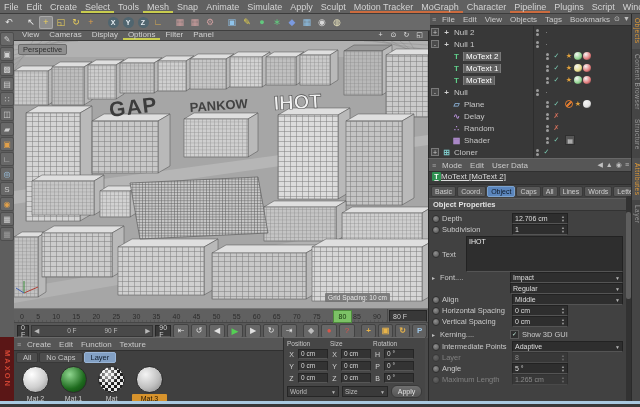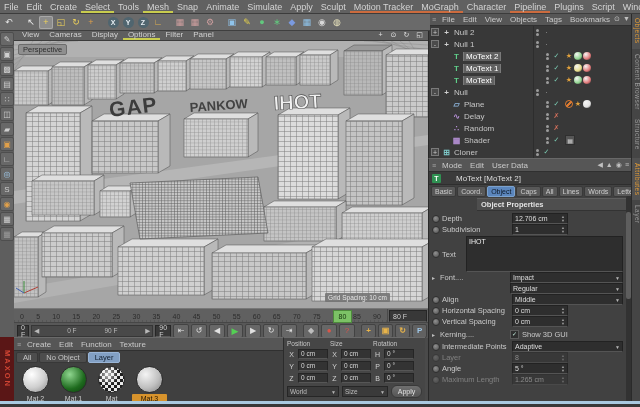--- a/index.html
+++ b/index.html
@@ -69,26 +69,26 @@
   .tag.noentry{border:1.5px solid #dd7a30;border-radius:50%;width:6px;height:6px;background:linear-gradient(135deg,transparent 40%,#dd7a30 40%,#dd7a30 60%,transparent 60%);}
   .tag.shader{color:#cfcfcf;background:#565656;border:1px solid #2f2f2f;font-size:6px;width:8px;height:8px;}
   
   .vtabs{position:absolute;width:9px;background:#454545;border-left:1px solid #2a2a2a;display:flex;flex-direction:column;}
   #om-vtabs{left:631px;top:13px;height:145px;}
   #attr-vtabs{left:631px;top:158px;height:246px;}
   .vtab{writing-mode:vertical-rl;font-size:6.5px;color:#9a9a9a;padding:5px 0;width:9px;text-align:left;letter-spacing:.5px;white-space:nowrap;}
   .vtab.active{color:#e39b35;background:#515151;}
   
   #attr{position:absolute;left:428px;top:158px;width:203px;height:246px;background:#414141;border-left:1px solid #292929;border-top:1px solid #686868;}
-  #attr-title{height:12px;display:flex;align-items:center;font-size:8px;color:#ddd;padding-left:3px;gap:15px;background:#3b3b3b;border-bottom:1px solid #2e2e2e;}
+  #attr-title{height:12px;display:flex;font-size:8px;color:#ddd;padding-left:3px;gap:0;background:#3b3b3b;border-bottom:1px solid #2e2e2e;text-decoration:underline;}
   .t-badge{width:9px;height:9px;background:#2f9152;color:#fff;font-size:7px;font-weight:bold;display:flex;align-items:center;justify-content:center;border-radius:1px;}
   #attr-tabrow{display:flex;gap:1px;padding:1px 2px;height:11px;background:#414141;}
   .atab{padding:0 3px;font-size:7px;line-height:9px;background:#585858;border:1px solid #393939;border-radius:2px;color:#ccc;white-space:nowrap;}
   .atab.active{background:#5b86bd;color:#0c1827;border-color:#7ba2ce;}
-  #attr-section{height:11px;background:#4e4e4e;border-top:1px solid #5e5e5e;border-bottom:1px solid #333;font-size:7.5px;font-weight:bold;color:#e2e2e2;padding-left:4px;line-height:11px;margin-left:48px;}
+  #attr-section{height:11px;background:#4e4e4e;border-top:1px solid #5e5e5e;border-bottom:1px solid #333;font-size:7.5px;font-weight:bold;color:#e2e2e2;padding-left:4px;line-height:11px;}
   #attr-rows{padding:2px 9px 0 3px;position:relative;}
   .arow{display:flex;align-items:center;height:11px;font-size:7.5px;color:#c9c9c9;}
   .arow.tall{height:36px;align-items:center;padding-top:1px;}
   .kdot{width:6px;height:6px;border-radius:50%;background:radial-gradient(circle at 40% 35%,#909090,#4e4e4e);border:1px solid #303030;margin-right:2px;flex:0 0 6px;box-sizing:content-box;}
   .kspace{width:8px;flex:0 0 8px;}
   .kexp{width:8px;flex:0 0 8px;font-size:6px;color:#bbb;}
   .alabel{width:70px;flex:0 0 70px;white-space:nowrap;overflow:hidden;}
   .alabel.short{width:24px;flex:0 0 24px;}
   .afield{height:9px;background:#2e2e2e;border:1px solid #222;border-bottom-color:#545454;display:flex;align-items:center;padding:0 2px;color:#dedede;font-size:7px;box-sizing:content-box;}
   .afield.num{width:50px;justify-content:space-between;}
@@ -857,21 +857,21 @@
     <div class="panel-menu" id="mat-menu">
       <span class="pm-burger">≡</span>
     <span class="pm-item">Create</span>
         <span class="pm-item">Edit</span>
         <span class="pm-item">Function</span>
         <span class="pm-item">Texture</span>
         <span class="pm-corner"></span>
       </div>
     <div id="mat-tabs">
         <span class="mtab">All</span>
-        <span class="mtab">No Object</span>
+        <span class="mtab">No Caps</span>
         <span class="mtab active">Layer</span>
       </div>
     <div id="mat-items">
         <div class="mat">
           <div class="sphere sp-white"></div>
           <div class="mlabel">Mat.2</div>
         </div>
         <div class="mat">
           <div class="sphere sp-green"></div>
           <div class="mlabel">Mat.1</div>

